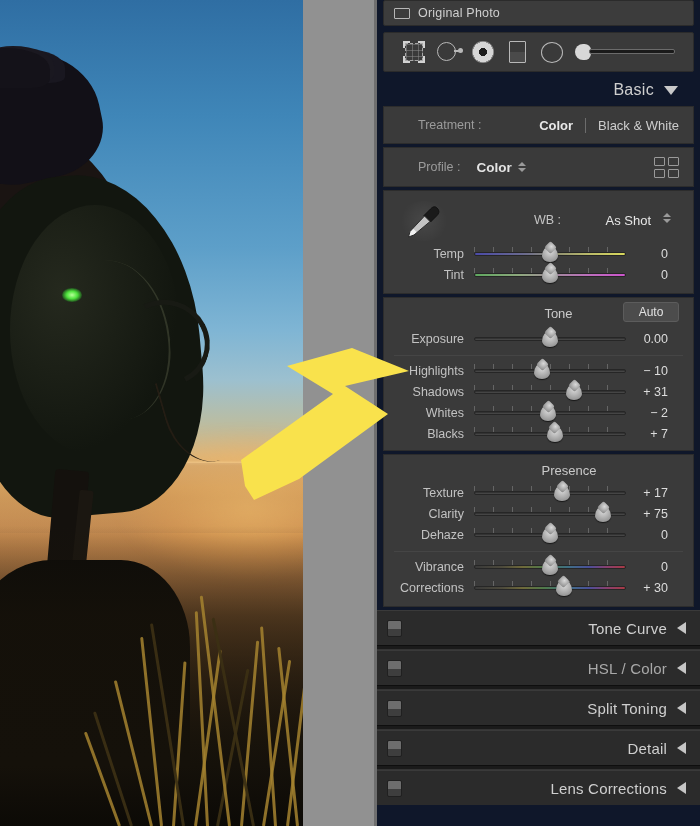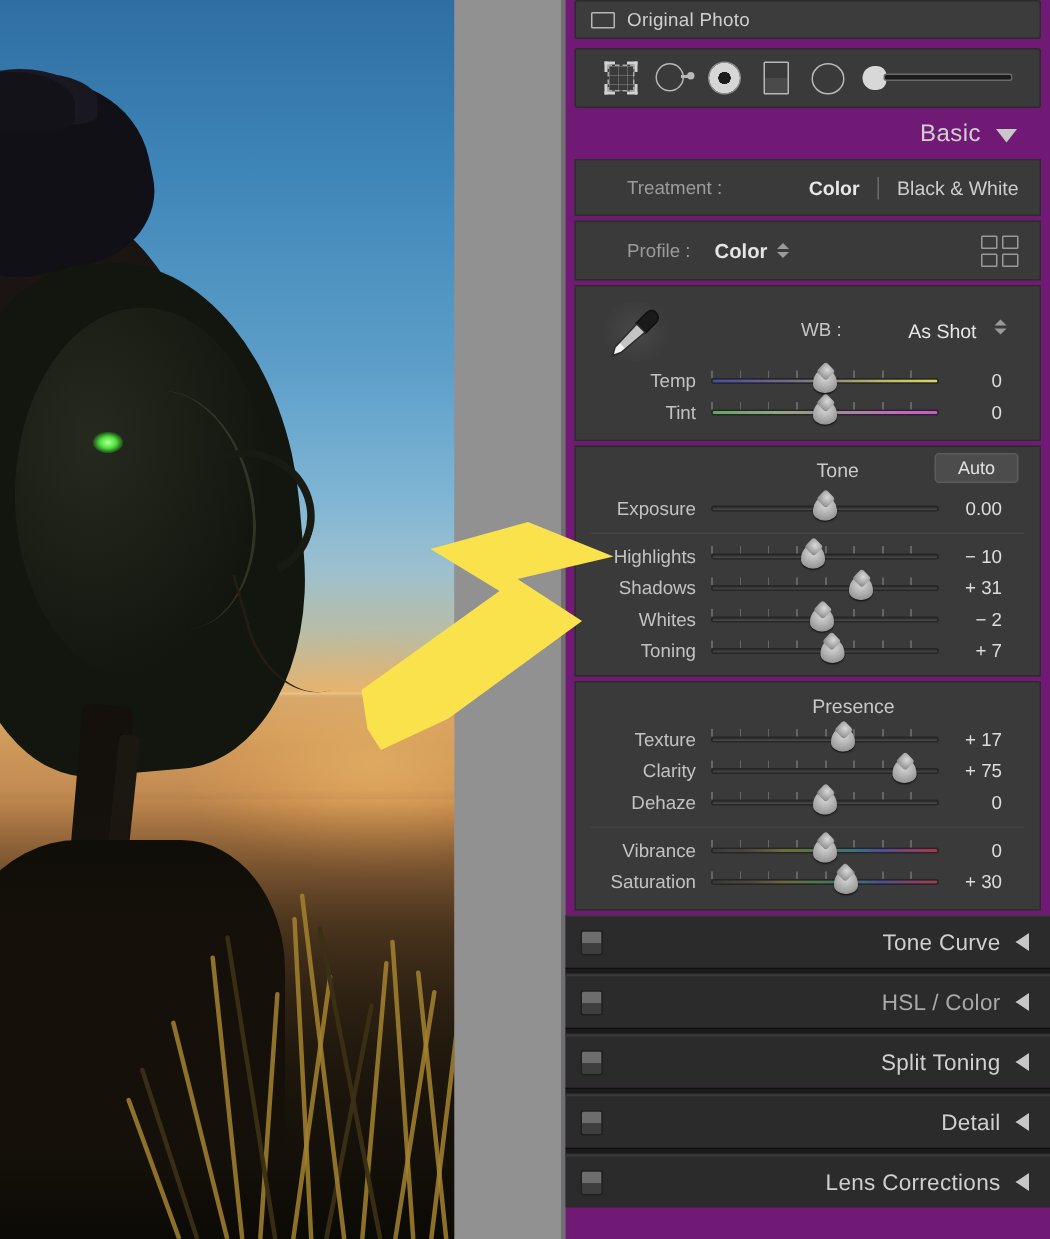--- a/index.html
+++ b/index.html
@@ -125,21 +125,21 @@
     background: #919191;
   }
   .gutter-edge {
     position: absolute; left: 374px; top: 0; width: 3px; height: 826px;
     background: #6f6f6f;
   }
 
   
   .panel {
     position: absolute; left: 377px; top: 0; width: 323px; height: 826px;
-    background: #701a75; color: #c8c8c8;
+    background: #0f172a; color: #c8c8c8;
     font-size: 12px;
   }
 
   
   .orig-row {
     display: flex; align-items: center; gap: 8px;
     height: 26px; padding: 0 10px;
     background: #3c3c3c; border: 1px solid #2b2b2b; border-radius: 2px;
     margin: 0 6px;
   }
@@ -483,21 +483,21 @@
         <span class="s-label">Whites</span>
         <span class="s-track-wrap">
           <span class="s-track"></span>
           <span class="s-ticks"></span>
           <span class="s-knob" style="left:49%"></span>
         </span>
         <span class="s-value">− 2</span>
       </div>
 
       <div class="slider-row" style="margin-bottom:6px">
-        <span class="s-label">Toning</span>
+        <span class="s-label">Blacks</span>
         <span class="s-track-wrap">
           <span class="s-track"></span>
           <span class="s-ticks"></span>
           <span class="s-knob" style="left:53%"></span>
         </span>
         <span class="s-value">+ 7</span>
       </div>
     </div>
 
     <div class="sec">
@@ -539,21 +539,21 @@
         <span class="s-label">Vibrance</span>
         <span class="s-track-wrap">
           <span class="s-track grad-color"></span>
           <span class="s-ticks"></span>
           <span class="s-knob" style="left:50%"></span>
         </span>
         <span class="s-value">0</span>
       </div>
 
       <div class="slider-row" style="margin-bottom:8px">
-        <span class="s-label">Saturation</span>
+        <span class="s-label">Corrections</span>
         <span class="s-track-wrap">
           <span class="s-track grad-color"></span>
           <span class="s-ticks"></span>
           <span class="s-knob" style="left:59%"></span>
         </span>
         <span class="s-value">+ 30</span>
       </div>
     </div>
 
     <div>

